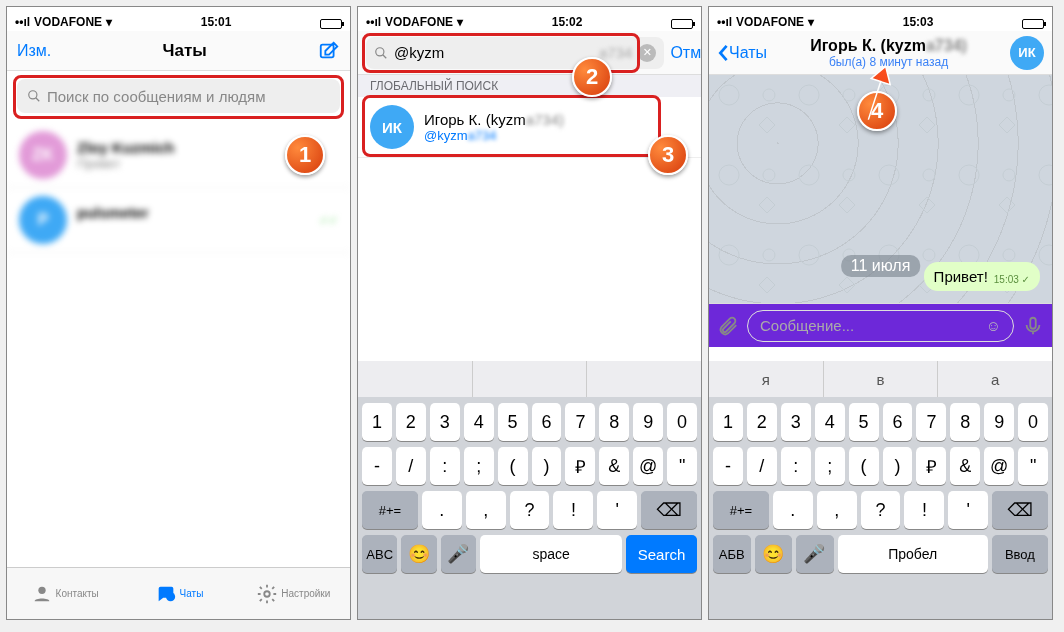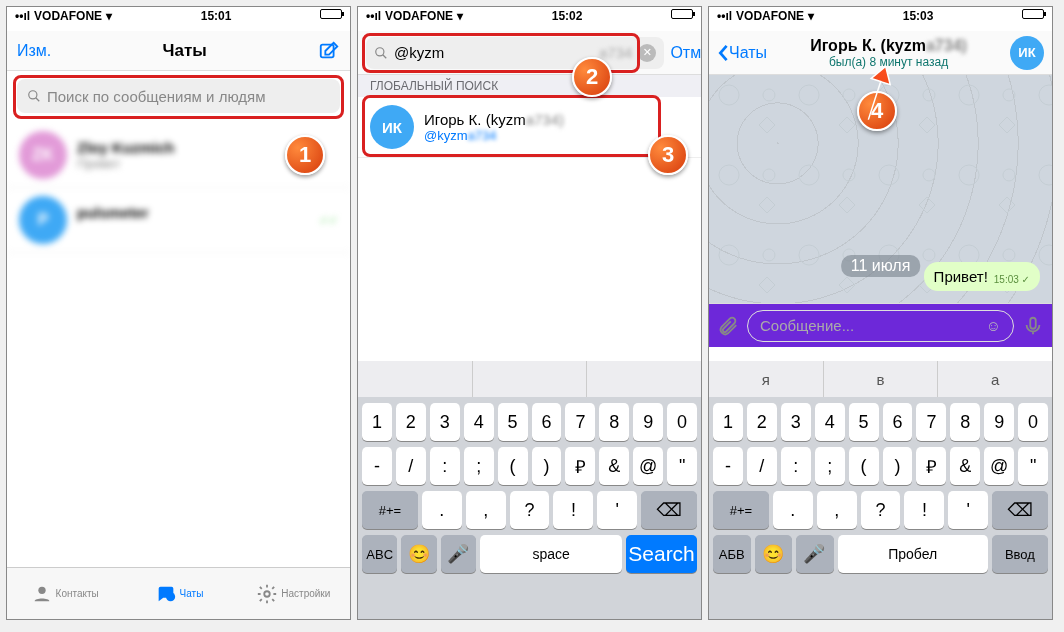--- a/index.html
+++ b/index.html
@@ -1,18 +1,18 @@
 <!DOCTYPE html>
 <html><head>
 <meta charset="utf-8">
 <style>
   * { box-sizing: border-box; margin: 0; padding: 0; }
   body { font-family: -apple-system, Helvetica, Arial, sans-serif; background: #f0f0f0; display: flex; gap: 6px; padding: 6px; width: 1064px; height: 632px; }
   .phone { width: 345px; height: 614px; background: #fff; border: 1px solid #888; position: relative; overflow: hidden; }
-  .statusbar { display: flex; justify-content: space-between; align-items: flex-start; height: 24px; padding: 2px 8px; font-size: 12px; font-weight: 600; background: #fff; }
+  .statusbar { display: flex; justify-content: space-between; align-items: flex-end; height: 24px; padding: 2px 8px; font-size: 12px; font-weight: 600; background: #fff; }
   .st-left, .st-right { display: flex; align-items: center; gap: 4px; }
   .wifi, .batt { display: inline-block; }
   .batt { width: 22px; height: 10px; border: 1px solid #000; border-radius: 2px; position: relative; }
   .batt::after { content: ''; position: absolute; right: -3px; top: 2px; width: 2px; height: 4px; background: #000; }
   .batt .fill { background: #000; height: 100%; width: 85%; }
   .navbar { display: flex; justify-content: space-between; align-items: center; height: 40px; padding: 0 10px; border-bottom: 1px solid #ddd; background: #fafafa; }
   .nav-link { color: #007aff; font-size: 16px; }
   .nav-title { font-weight: 700; font-size: 17px; }
   .compose { color: #007aff; }
   .searchbar-wrap { padding: 8px 10px 10px; position: relative; text-align: center; }
@@ -39,28 +39,28 @@
   .result .name { font-weight: 500; font-size: 15px; }
   .result .handle { color: #007aff; font-size: 13px; }
   .keyboard { position: absolute; bottom: 0; left: 0; right: 0; height: 258px; background: #d1d4d9; display: flex; flex-direction: column; padding: 6px 4px 4px; gap: 6px; }
   .sugg { display: flex; height: 36px; margin: -6px -4px 0; background: #ededf0; }
   .sugg span { flex: 1; display: flex; align-items: center; justify-content: center; font-size: 15px; color: #555; border-right: 1px solid #ccc; }
   .sugg span:last-child { border-right: none; }
   .krow { display: flex; gap: 4px; }
   .key { flex: 1; background: #fff; border-radius: 5px; box-shadow: 0 1px 0 #888; display: flex; align-items: center; justify-content: center; font-size: 18px; height: 38px; }
   .key.gray { background: #acb2bc; }
   .key.space { flex: 4; font-size: 14px; }
-  .key.action { background: #007aff; color: #fff; font-size: 21px; flex: 2; }
+  .key.action { background: #007aff; color: #fff; font-size: 15px; flex: 2; }
   .key.small { font-size: 13px; }
   
   .chat-header { display:flex; align-items:center; height: 44px; padding: 0 8px; border-bottom: 1px solid #ddd; background: #fafafa; gap: 4px;}
   .avatar-sm { width: 34px; height: 34px; border-radius: 50%; display: flex; align-items: center; justify-content: center; color: #fff; font-weight: 600; font-size: 13px; }
   .chat-title { flex: 1; text-align:center; }
   .chat-title .name { font-weight: 600; font-size: 16px; }
-  .chat-title .status { font-size: 12px; color: #0f766e; }
+  .chat-title .status { font-size: 12px; color: #3b82f6; }
   .chat-body { height: 228px; background: #cfd6de; position: relative; overflow: hidden; }
   .pattern { position:absolute; inset:0; opacity: .2; background: repeating-radial-gradient(circle at 20% 30%, #888 0, #888 1px, transparent 1px, transparent 40px); }
   .datebadge { position: absolute; left: 50%; transform: translateX(-50%); top: 180px; background: rgba(120,130,140,.6); color:#fff; font-size: 16px; padding: 2px 10px; border-radius: 10px; }
   .msg-out { position: absolute; right: 12px; bottom: 12px; background: #e1ffc7; border-radius: 14px; padding: 6px 10px; font-size: 15px; display:flex; align-items:flex-end; gap:6px;}
   .msg-time { font-size: 10px; color: #5a8f3e; }
   .inputbar { display:flex; align-items:center; gap:8px; padding: 6px 8px; height: 44px; background:#6d28d9; border-top:1px solid #ddd;}
   .inputbar .input { flex:1; border:1px solid #ddd; border-radius: 16px; height: 32px; padding: 0 12px; display:flex; align-items:center; color:#aaa; font-size:15px;}
   .icon-gray { color: #888; }
   .arrow-annot { position: absolute; z-index: 11; }
   svg { display:block; }

